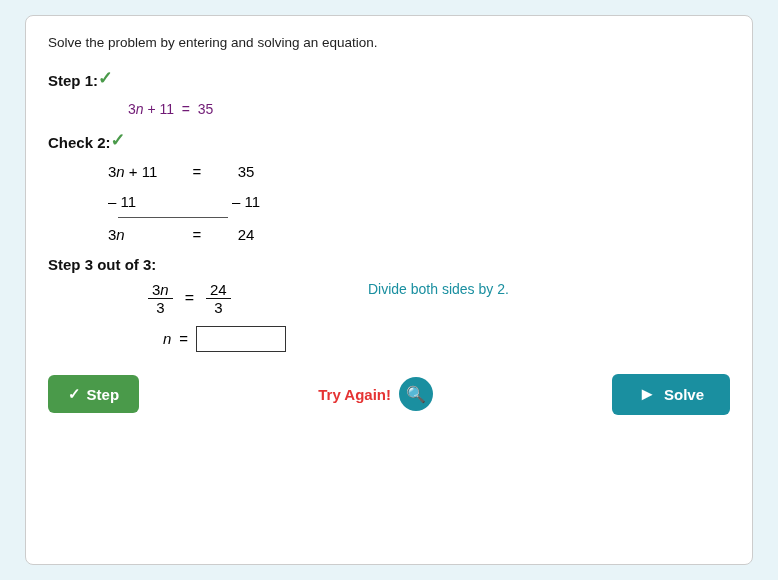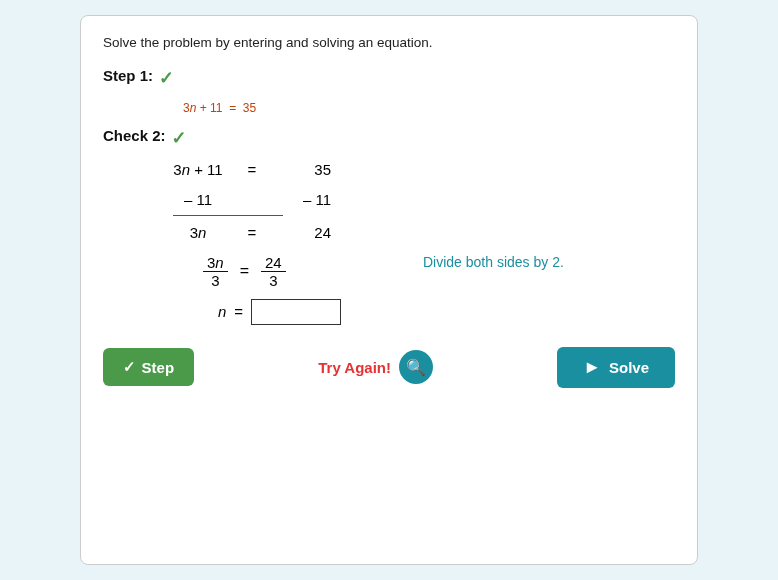--- a/index.html
+++ b/index.html
@@ -10,21 +10,21 @@
       width: 778px;
       height: 580px;
       display: flex;
       align-items: center;
       justify-content: center;
     }
     .container {
       background: #fff;
       border: 1px solid #ccc;
       border-radius: 8px;
-      width: 618px;
+      width: 728px;
       min-height: 550px;
       padding: 18px 22px 18px 22px;
       position: relative;
     }
     .instructions {
       font-size: 13.5px;
       color: #222;
       margin-bottom: 14px;
       line-height: 1.4;
     }
@@ -33,55 +33,54 @@
       font-weight: bold;
       color: #111;
       margin-bottom: 18px;
       line-height: 1.5;
     }
     .step-label {
       font-weight: bold;
       font-size: 15px;
       color: #111;
       display: flex;
-      align-items: flex-start;
-      gap: 6px;
+      align-items: flex-end;
       margin-bottom: 6px;
       margin-top: 12px;
     }
     .checkmark {
       color: #4a9a4a;
       font-size: 18px;
       font-weight: bold;
     }
     .step-desc {
       font-size: 14px;
       color: #111;
       margin-bottom: 8px;
     }
     .equation-block {
       margin-left: 80px;
-      font-size: 12px;
-      color: #c2410c;
+      font-size: 14px;
+      color: #701a75;
       margin-bottom: 12px;
       margin-top: 12px;
     }
     .solve-section {
       margin-bottom: 6px;
     }
     .solve-row {
       display: flex;
       align-items: baseline;
       gap: 4px;
       line-height: 2;
       font-size: 15px;
     }
-    .solve-row .col1 { width: 70px; text-align: center; }
+    .solve-row .col1 { width: 70px; text-align: left; }
     .solve-row .col2 { width: 30px; text-align: center; }
-    .solve-row .col3 { width: 60px; text-align: right; }
+    .solve-row .col3 { width: 60px; text-align: center; }
     .hint-text {
       color: #1a8fa0;
       font-size: 14px;
       position: absolute;
       right: 10px;
     }
     .step3-label {
       font-weight: bold;
       font-size: 15px;
       color: #111;
@@ -235,20 +234,21 @@
       <div style="width:110px; border-top:1.5px solid #555; margin-left:10px; margin-bottom:2px;"></div>
 
       <div class="solve-row">
         <div class="col1">3<span class="italic">n</span></div>
         <div class="col2">=</div>
         <div class="col3">24</div>
       </div>
     </div>
   </div>
 
+  <div class="step3-label">Step 3 out of 3:</div>
 
   <div class="fraction-row" style="position:relative;">
     <div class="fraction">
       <div class="numerator">3<span class="italic">n</span></div>
       <div class="denominator">3</div>
     </div>
     <span class="equals-sign">=</span>
     <div class="fraction">
       <div class="numerator">24</div>
       <div class="denominator">3</div>

